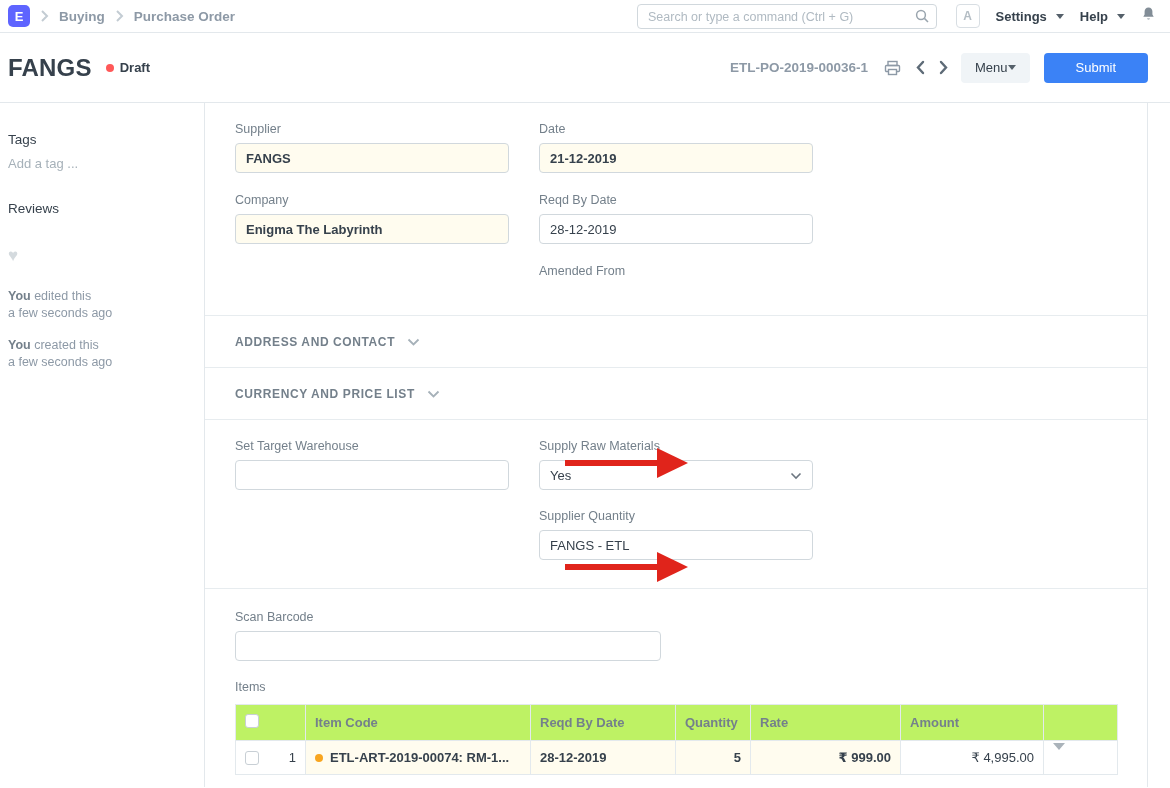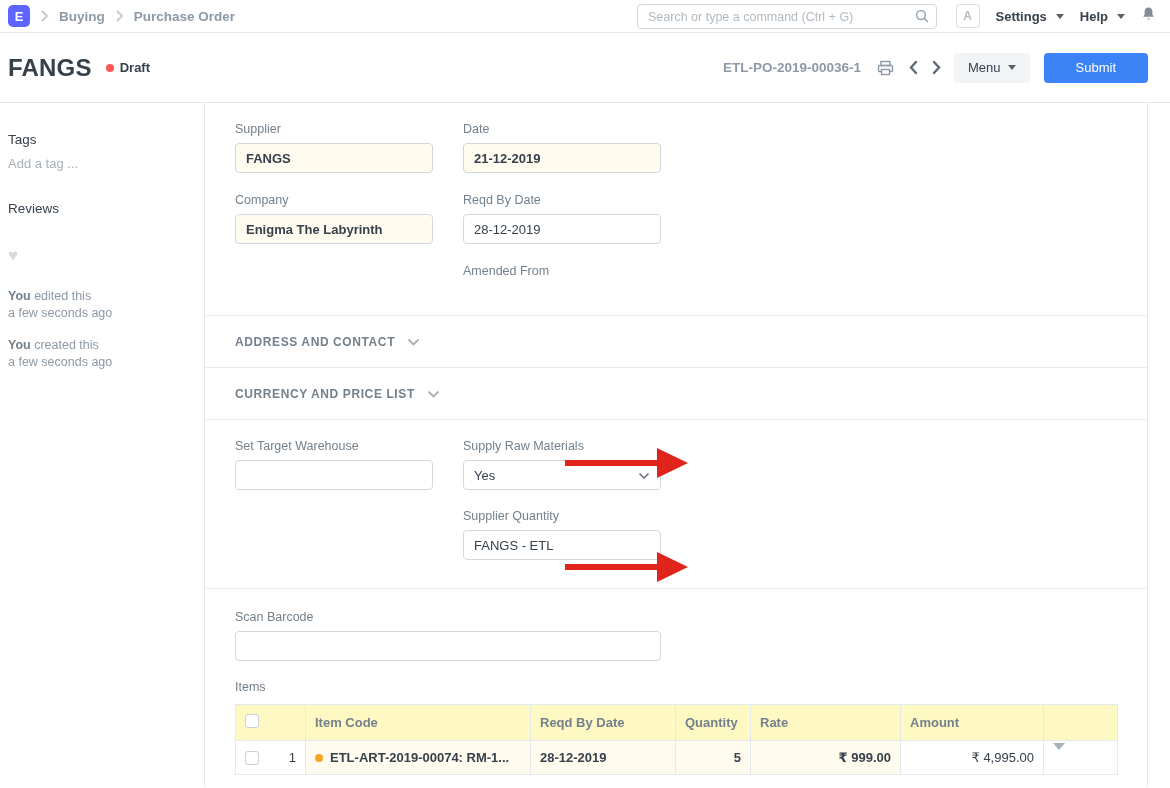--- a/index.html
+++ b/index.html
@@ -24,53 +24,53 @@
 
   
   .pagehead { height:70px; border-bottom:1px solid #e3e8ec; display:flex; align-items:center; padding:0 22px 0 8px; background:#fff; }
   .title { font-size:24px; font-weight:bold; color:#36414c; letter-spacing:.2px; }
   .indicator { display:flex; align-items:center; margin-left:14px; gap:6px; }
   .dot { width:8px; height:8px; border-radius:50%; background:#ff5858; }
   .indicator-label { font-size:13px; font-weight:bold; color:#36414c; }
   .head-right { margin-left:auto; display:flex; align-items:center; gap:10px; }
   .doc-id { color:#8d99a6; font-size:13.5px; font-weight:bold; margin-right:4px; }
   .icon-btn { background:none; border:none; cursor:pointer; display:flex; align-items:center; padding:2px; }
-  .btn { border:none; border-radius:4px; font-size:13px; font-family:inherit; cursor:pointer; height:30px; display:inline-flex; align-items:center; gap:7px; }
+  .btn { border:none; border-radius:4px; font-size:13px; font-family:inherit; cursor:pointer; height:30px; display:inline-flex; align-items:center; }
   .btn-default { background:#f0f4f7; color:#36414c; padding:0 14px; }
   .btn-primary { background:#3b82f6; color:#fff; padding:0 32px; margin-left:4px; }
 
   
   .layout { display:flex; height:684px; }
   .sidebar { width:205px; border-right:1px solid #e3e8ec; padding:29px 12px 0 8px; flex:none; font-size:13px; }
   .side-h { font-size:13.5px; color:#36414c; margin-bottom:9px; }
   .side-muted { color:#a6b1b9; font-size:13px; }
   .side-block { margin-bottom:30px; }
   .plus-btn { width:26px; height:26px; border:1px dashed #cfd7dd; border-radius:4px; background:none; color:#98a3ad; font-size:15px; cursor:pointer; margin-top:2px; }
   .heart { color:#d4dade; font-size:17px; margin:28px 0 22px; }
   .activity { color:#8d99a6; font-size:12.5px; line-height:17px; margin-bottom:15px; }
   .activity b { color:#74808b; }
 
   .main { flex:1; margin-right:22px; border-right:1px solid #e3e8ec; overflow:hidden; }
 
   
   .fsection { padding:19px 30px 30px; border-bottom:1px solid #e7ecef; }
-  .grid2 { display:grid; grid-template-columns:1fr 1fr 1fr 1fr; column-gap:30px; row-gap:20px; }
+  .grid2 { display:grid; grid-template-columns:1fr 1fr 1fr; column-gap:30px; row-gap:20px; }
   .flabel { font-size:12.5px; color:#74808b; margin-bottom:7px; }
   .control { width:100%; height:30px; border:1px solid #d1d8dd; border-radius:4px; padding:0 10px; font-size:13px; font-family:inherit; color:#36414c; outline:none; background:#fff; }
   .control.reqd { background:#fffcef; font-weight:bold; }
   .readonly { border:none; background:#f4f6f7; font-weight:bold; display:flex; align-items:center; }
   .selectbox { display:flex; align-items:center; justify-content:space-between; cursor:pointer; }
   .collapse-head { height:52px; display:flex; align-items:center; gap:12px; padding:0 30px; border-bottom:1px solid #e7ecef; cursor:pointer; }
   .collapse-label { font-size:12px; color:#74808b; letter-spacing:.6px; font-weight:bold; }
 
   
   .items-label { font-size:12.5px; color:#74808b; margin:19px 0 10px; }
   table.grid { width:882px; border-collapse:collapse; table-layout:fixed; }
   table.grid th, table.grid td { border:1px solid #e3e9ed; font-size:13px; padding:0 9px; height:36px; }
-  table.grid th { background:#fef9c3; color:#74808b; font-weight:bold; text-align:left; }
+  table.grid th { background:#bef264; color:#74808b; font-weight:bold; text-align:left; }
   table.grid td { height:34px; }
   th.num, td.num { text-align:right; }
   .cell-reqd { background:#fffcef; font-weight:bold; }
   .idx-cell { display:flex; align-items:center; justify-content:space-between; }
   .checkbox { width:14px; height:14px; border:1px solid #c8cfd5; border-radius:3px; background:#fff; display:inline-block; cursor:pointer; }
   .item-dot { width:8px; height:8px; border-radius:50%; background:#f8a51f; display:inline-block; margin-right:7px; flex:none; }
   .item-code-cell { display:flex; align-items:center; white-space:nowrap; overflow:hidden; }
   .row-expand { width:0; height:0; border-left:6px solid transparent; border-right:6px solid transparent; border-top:7px solid #aab3ba; margin-left:auto; cursor:pointer; }
 
   

